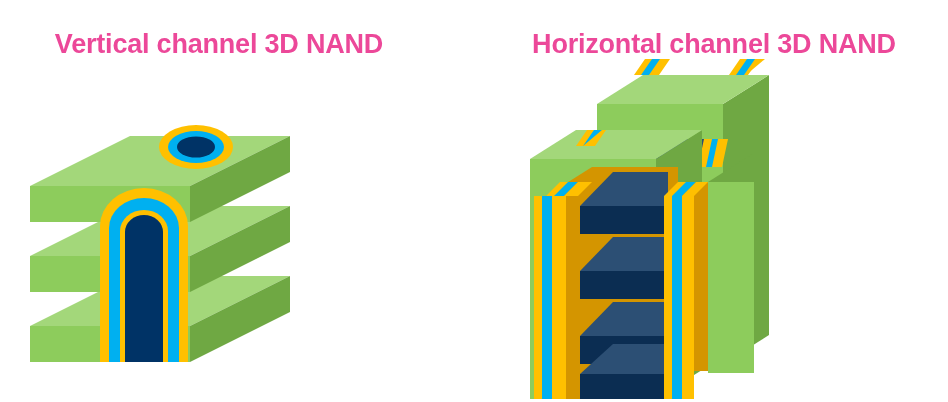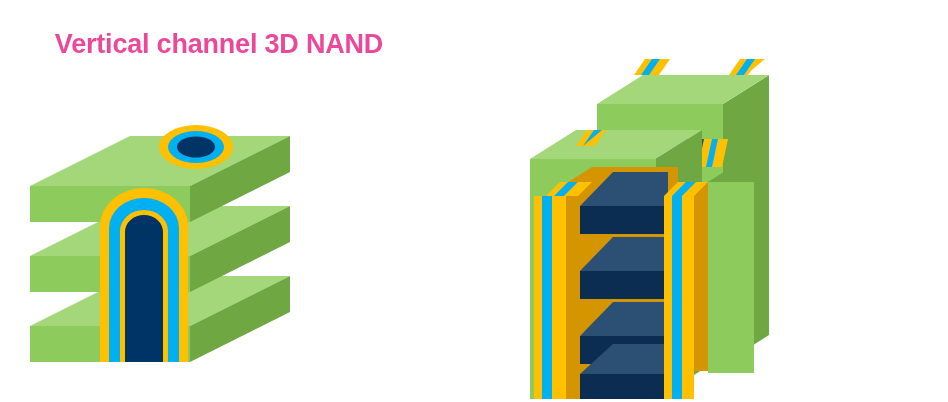--- a/index.html
+++ b/index.html
@@ -111,20 +111,21 @@
           <rect x="109" y="300" width="70" height="18" fill="#00B0F0"></rect>
           <rect x="120" y="300" width="48" height="18" fill="#FFC000"></rect>
           <rect x="125" y="300" width="38" height="18" fill="#003366"></rect>
         </g>
       </svg>
     </div>
   </div>
 
   <div class="panel" id="panel-horizontal">
 
+    <div class="panel-title" id="title-horizontal">Horizontal channel 3D NAND</div>
 
     <div class="figure">
       <svg width="474" height="358" viewBox="0 0 474 358" xmlns="http://www.w3.org/2000/svg">
 
         <g>
 
           <g>
             <polygon points="171,15 190,15 179,31 160,31" fill="#FFC000"></polygon>
             <polygon points="178,15 186,15 175,31 167,31" fill="#00B0F0"></polygon>
             <polygon points="188,15 196,15 185,31 177,31" fill="#FFC000"></polygon>

